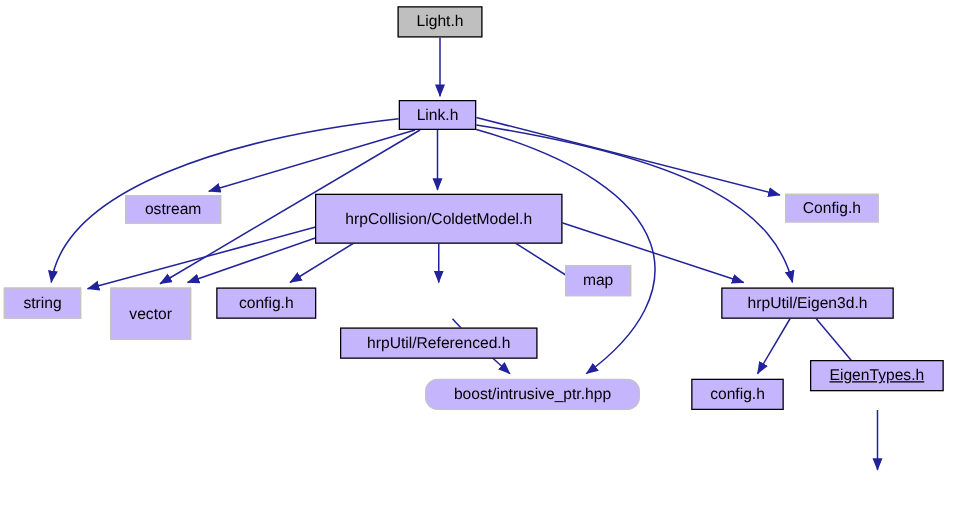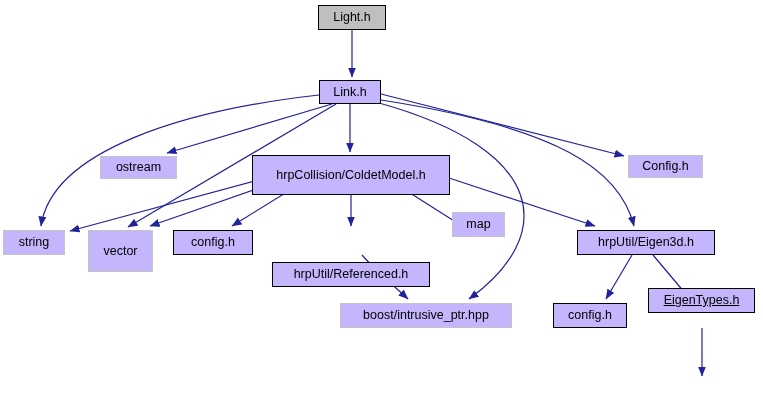--- a/index.html
+++ b/index.html
@@ -98,20 +98,20 @@
   <div class="node external" style="left:88px; top:230px; width:65px; height:42px;">vector</div>
 
   <div class="node documented" style="left:173px; top:230px; width:80px; height:25px;">config.h</div>
 
   <div class="node documented" style="left:272px; top:230px; width:158px; height:25px;margin-top:32px;">hrpUtil/Referenced.h</div>
 
   <div class="node external" style="left:452px; top:212px; width:53px; height:25px;">map</div>
 
   <div class="node documented" style="left:577px; top:230px; width:138px; height:25px;">hrpUtil/Eigen3d.h</div>
 
-  <div class="node external" style="left:340px; top:303px; width:172px; height:25px;">boost/intrusive_ptr.hpp</div>
+  <div class="node external" style="left:340px; top:303px; width:172px; height:25px;border-radius:10px;">boost/intrusive_ptr.hpp</div>
 
   <div class="node documented" style="left:553px; top:303px; width:74px; height:25px;">config.h</div>
 
   <div class="node documented" style="left:648px; top:288px; width:107px; height:25px;text-decoration:underline;">EigenTypes.h</div>
 
 
 </div>
 
 </body></html>

